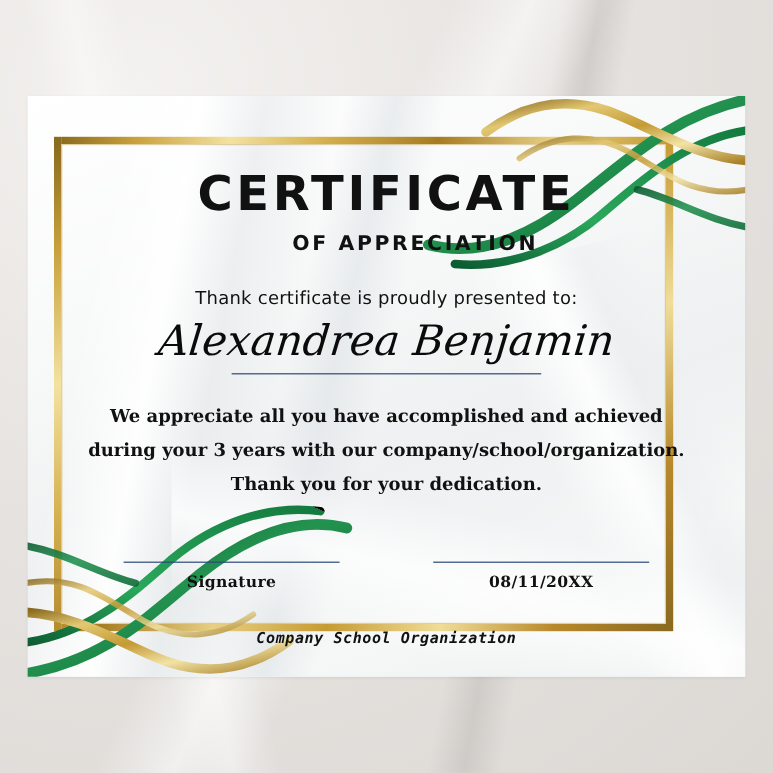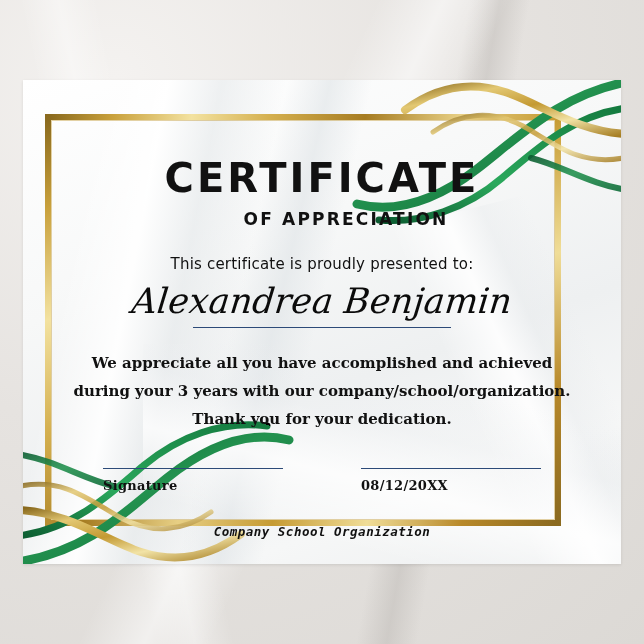--- a/index.html
+++ b/index.html
@@ -95,21 +95,21 @@
   #ribbons-tr, #ribbons-bl {
     position: absolute;
     pointer-events: none;
   }
   #ribbons-tr { right: -6px; top: -6px; }
   #ribbons-bl { left: -6px; bottom: -6px; }
 
   
   #content {
     position: absolute;
-    left: 0; right: 0; top: 16px;
+    left: 0; right: 0; top: 0;
     text-align: center;
   }
   #title {
     margin-top: 62px;
     font-family: "DejaVu Sans", sans-serif;
     font-weight: 700;
     font-size: 40px;
     letter-spacing: 3px;
     color: #111;
     line-height: 1;
@@ -158,21 +158,21 @@
   #sign-row {
     position: absolute;
     left: 80px;
     right: 80px;
     top: 388px;
     display: flex;
     justify-content: space-between;
   }
   .sign-col {
     width: 180px;
-    text-align: left;
+    text-align: center;
   }
   .sign-rule {
     height: 1px;
     background: #2c4a78;
     margin-bottom: 9px;
   }
   .sign-label {
     font-family: "DejaVu Serif", serif;
     font-weight: 700;
     font-size: 13px;
@@ -239,36 +239,36 @@
     <path d="M0,182 C70,172 108,132 150,98 C190,66 232,50 272,60" fill="none" stroke="url(#gGreen)" stroke-width="9" stroke-linecap="round"></path>
     <path d="M0,156 C54,150 92,116 126,86 C162,56 206,40 250,46" fill="none" stroke="url(#gGreen2)" stroke-width="7" stroke-linecap="round"></path>
     <path d="M0,130 C52,132 88,160 124,172 C162,184 194,176 224,154" fill="none" stroke="url(#gGold)" stroke-width="8" stroke-linecap="round"></path>
     <path d="M4,106 C48,98 72,120 104,138 C134,154 166,152 194,132" fill="none" stroke="url(#gGold)" stroke-width="5" stroke-linecap="round" opacity=".85"></path>
     <path d="M0,74 C38,80 64,98 96,106" fill="none" stroke="url(#gGreen)" stroke-width="6" stroke-linecap="round" opacity=".9"></path>
   </svg>
 
   <div id="content">
     <div id="title">CERTIFICATE</div>
     <div id="subtitle">OF APPRECIATION</div>
-    <div id="presented">This certificate is proudly presented to:</div>
+    <div id="presented">Thank certificate is proudly presented to:</div>
     <div id="recipient">Alexandrea Benjamin</div>
     <div id="recipient-rule"></div>
     <div id="body-text">
       <div>We appreciate all you have accomplished and achieved</div>
       <div>during your 3 years with our company/school/organization.</div>
       <div>Thank you for your dedication.</div>
     </div>
   </div>
 
   <div id="sign-row">
     <div class="sign-col">
       <div class="sign-rule"></div>
       <div class="sign-label">Signature</div>
     </div>
     <div class="sign-col">
       <div class="sign-rule"></div>
-      <div class="sign-label">08/12/20XX</div>
+      <div class="sign-label">08/11/20XX</div>
     </div>
   </div>
 
   <div id="org">Company School Organization</div>
 
 </div>
 
 </body></html>

